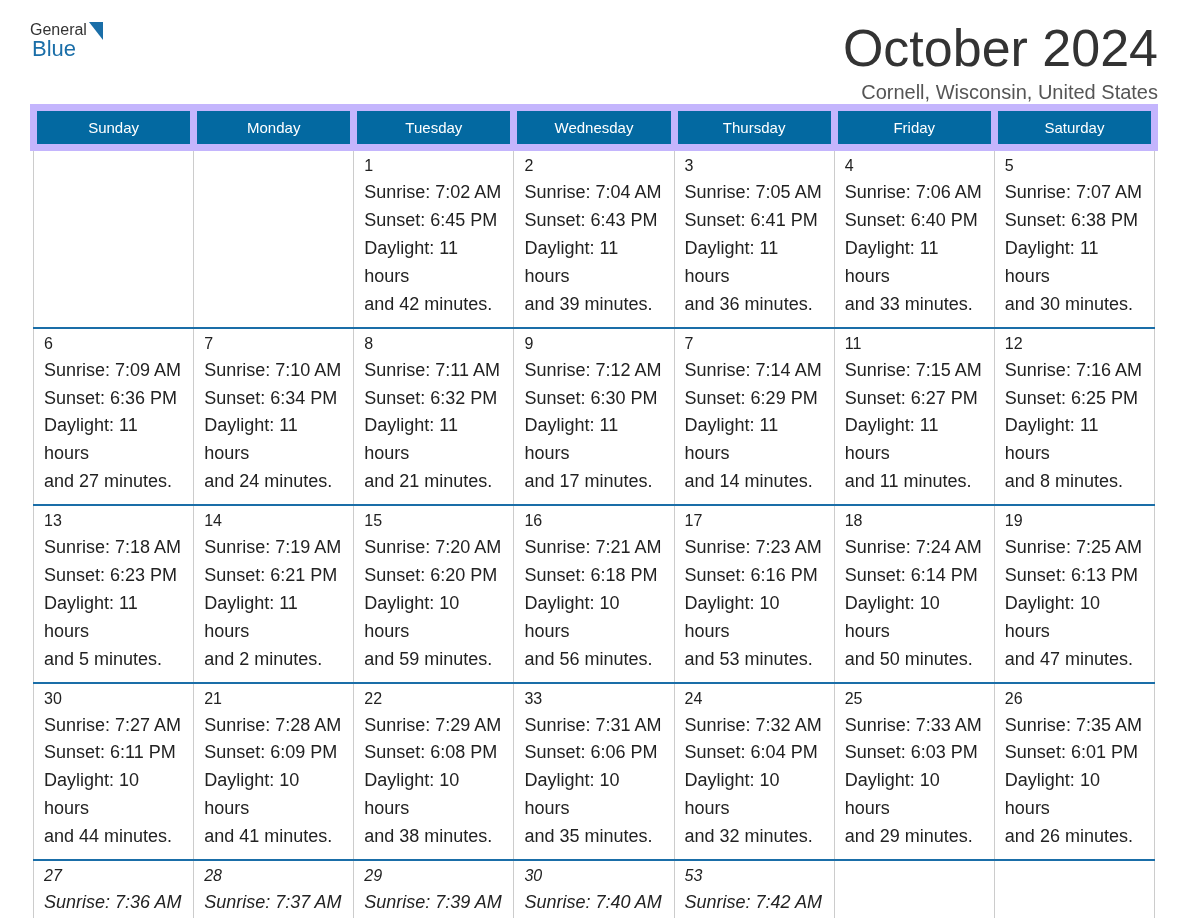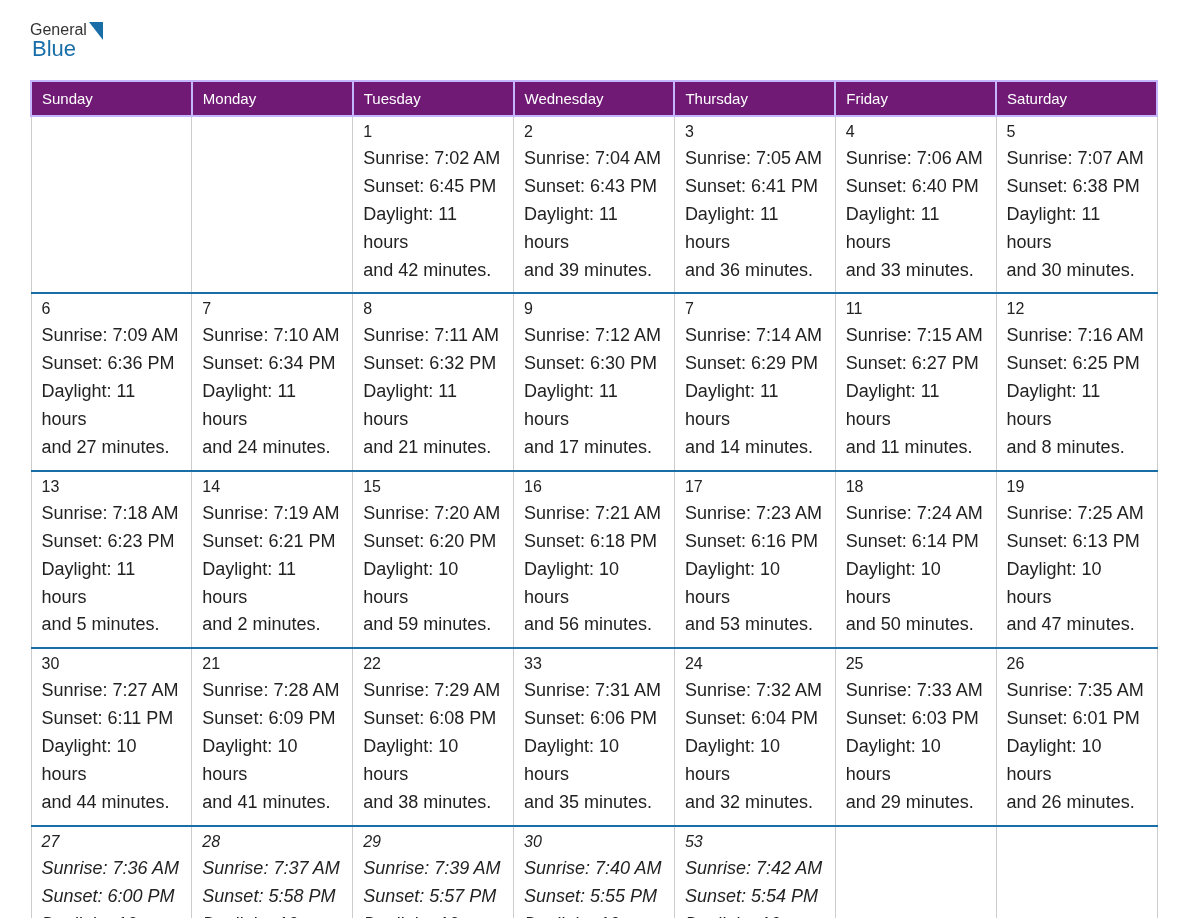--- a/index.html
+++ b/index.html
@@ -7,21 +7,21 @@
       font-family: Arial, sans-serif;
       background: #fff;
       padding: 20px 30px;
       width: 1188px;
       min-height: 918px;
     }
     .header-area {
       display: flex;
       justify-content: space-between;
       align-items: flex-start;
-      margin-bottom: 18px;
+      margin-bottom: 0;
     }
     .logo {
       display: flex;
       flex-direction: column;
       align-items: flex-start;
     }
     .logo-general {
       color: #333;
     }
     .logo-arrow {
@@ -53,27 +53,27 @@
       font-size: 20px;
       color: #555;
       margin-top: 4px;
     }
     .calendar-table {
       width: 100%;
       border-collapse: collapse;
       border: 1px solid #aaa;
     }
     .calendar-table th {
-      background-color: #701a75;
+      background-color: #0369a1;
       color: #fff;
       font-size: 15px;
       font-weight: normal;
       padding: 8px 10px;
-      text-align: left;
-      border: 2px solid #c4b5fd;
+      text-align: center;
+      border: 7px solid #c4b5fd;
     }
     .calendar-table td {
       vertical-align: top;
       padding: 6px 10px 8px 10px;
       border: 1px solid #ccc;
       width: calc(100% / 7);
       min-height: 90px;
     }
     .day-number {
       font-size: 16px;
@@ -105,20 +105,24 @@
 <body>
 
 <div class="header-area">
   <div class="logo">
     <div class="logo-row">
       <span class="logo-general">General</span>
       <div class="logo-arrow"></div>
     </div>
     <span class="logo-blue">Blue</span>
   </div>
+  <div class="title-area">
+    <div class="month-title">October 2024</div>
+    <div class="location-title">Cornell, Wisconsin, United States</div>
+  </div>
 </div>
 
 <table class="calendar-table">
   <thead>
     <tr>
 
     <th>Sunday</th>
         <th>Monday</th>
         <th>Tuesday</th>
         <th>Wednesday</th>

